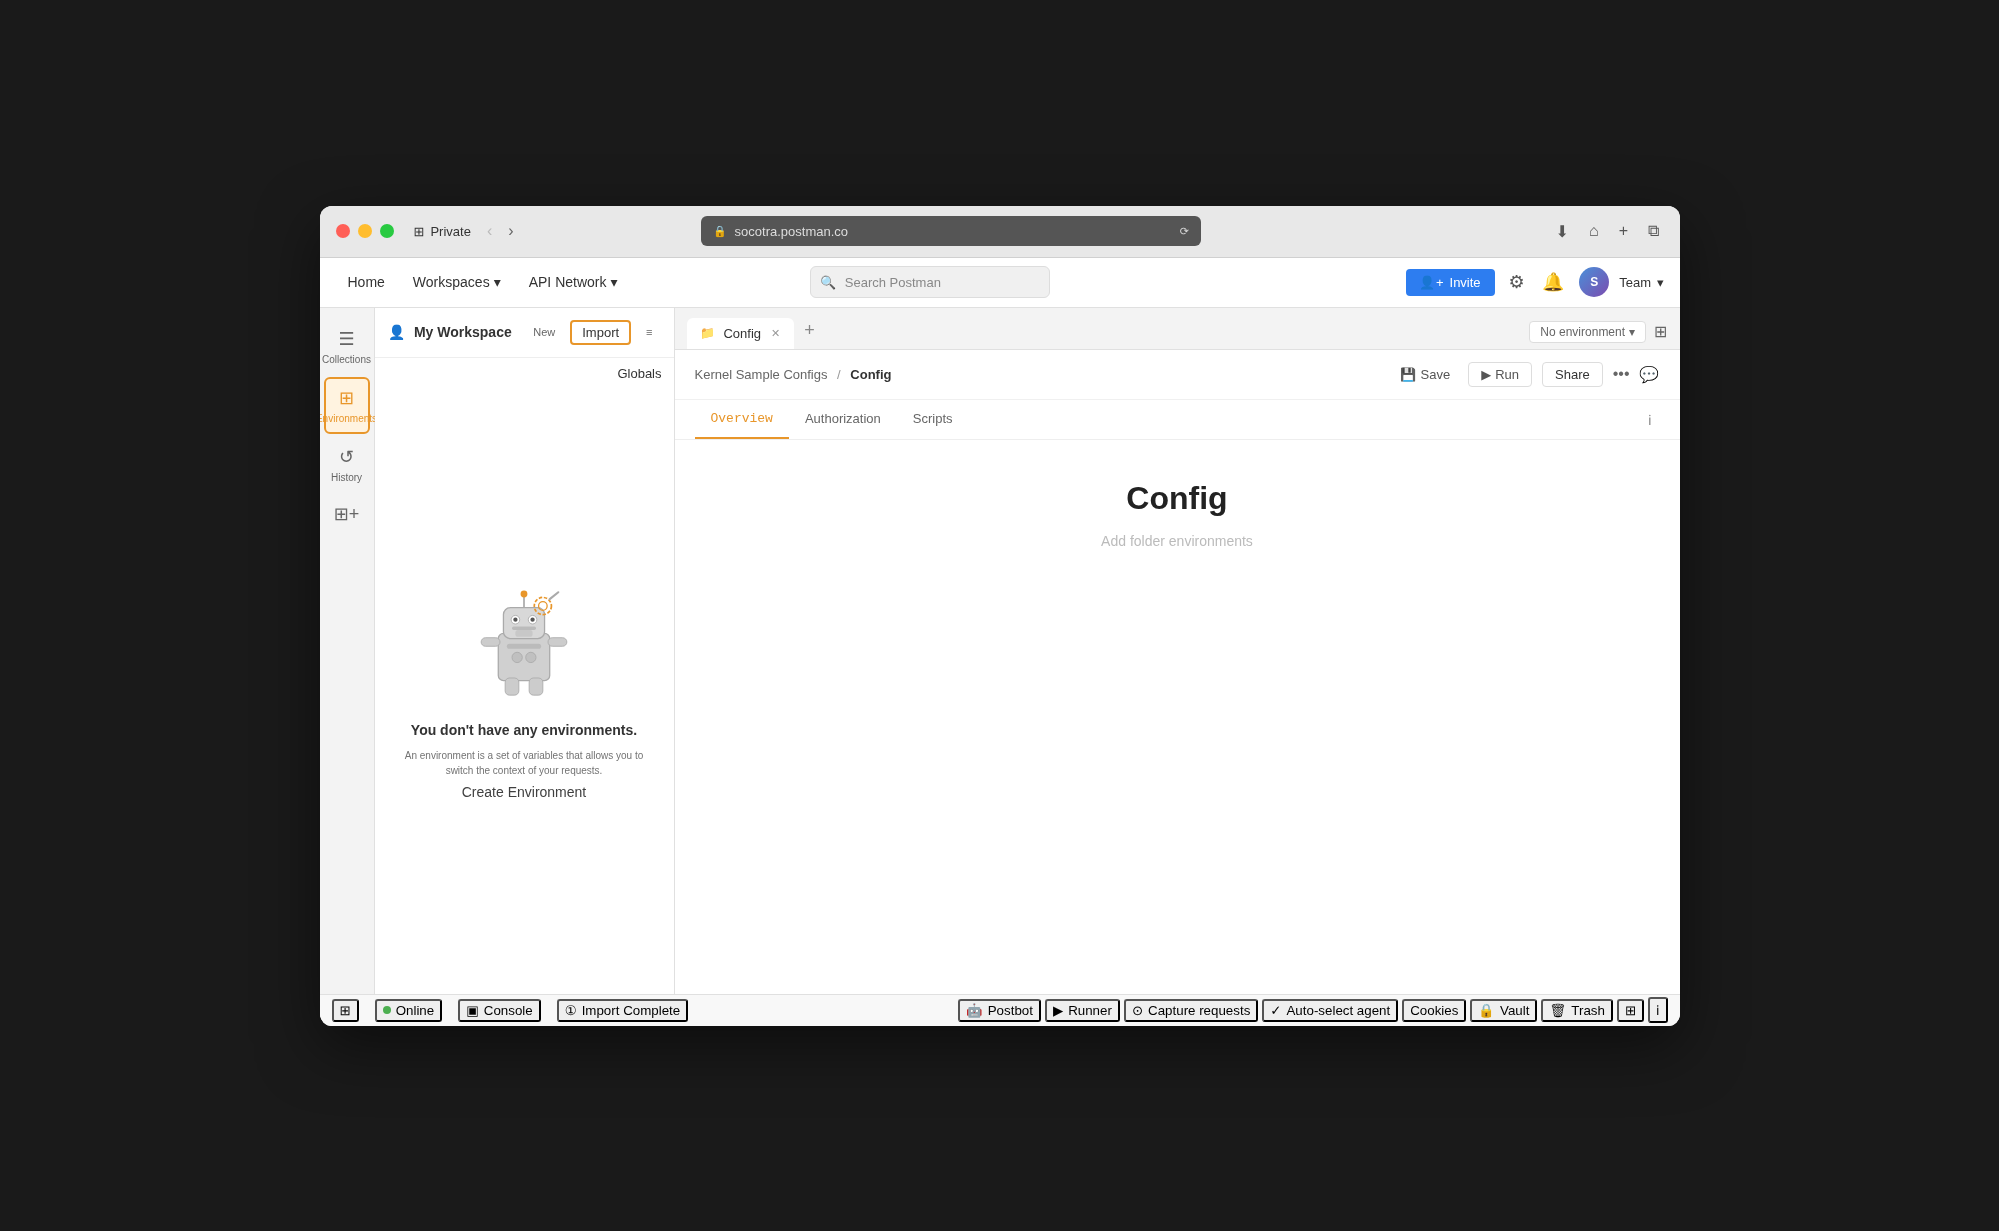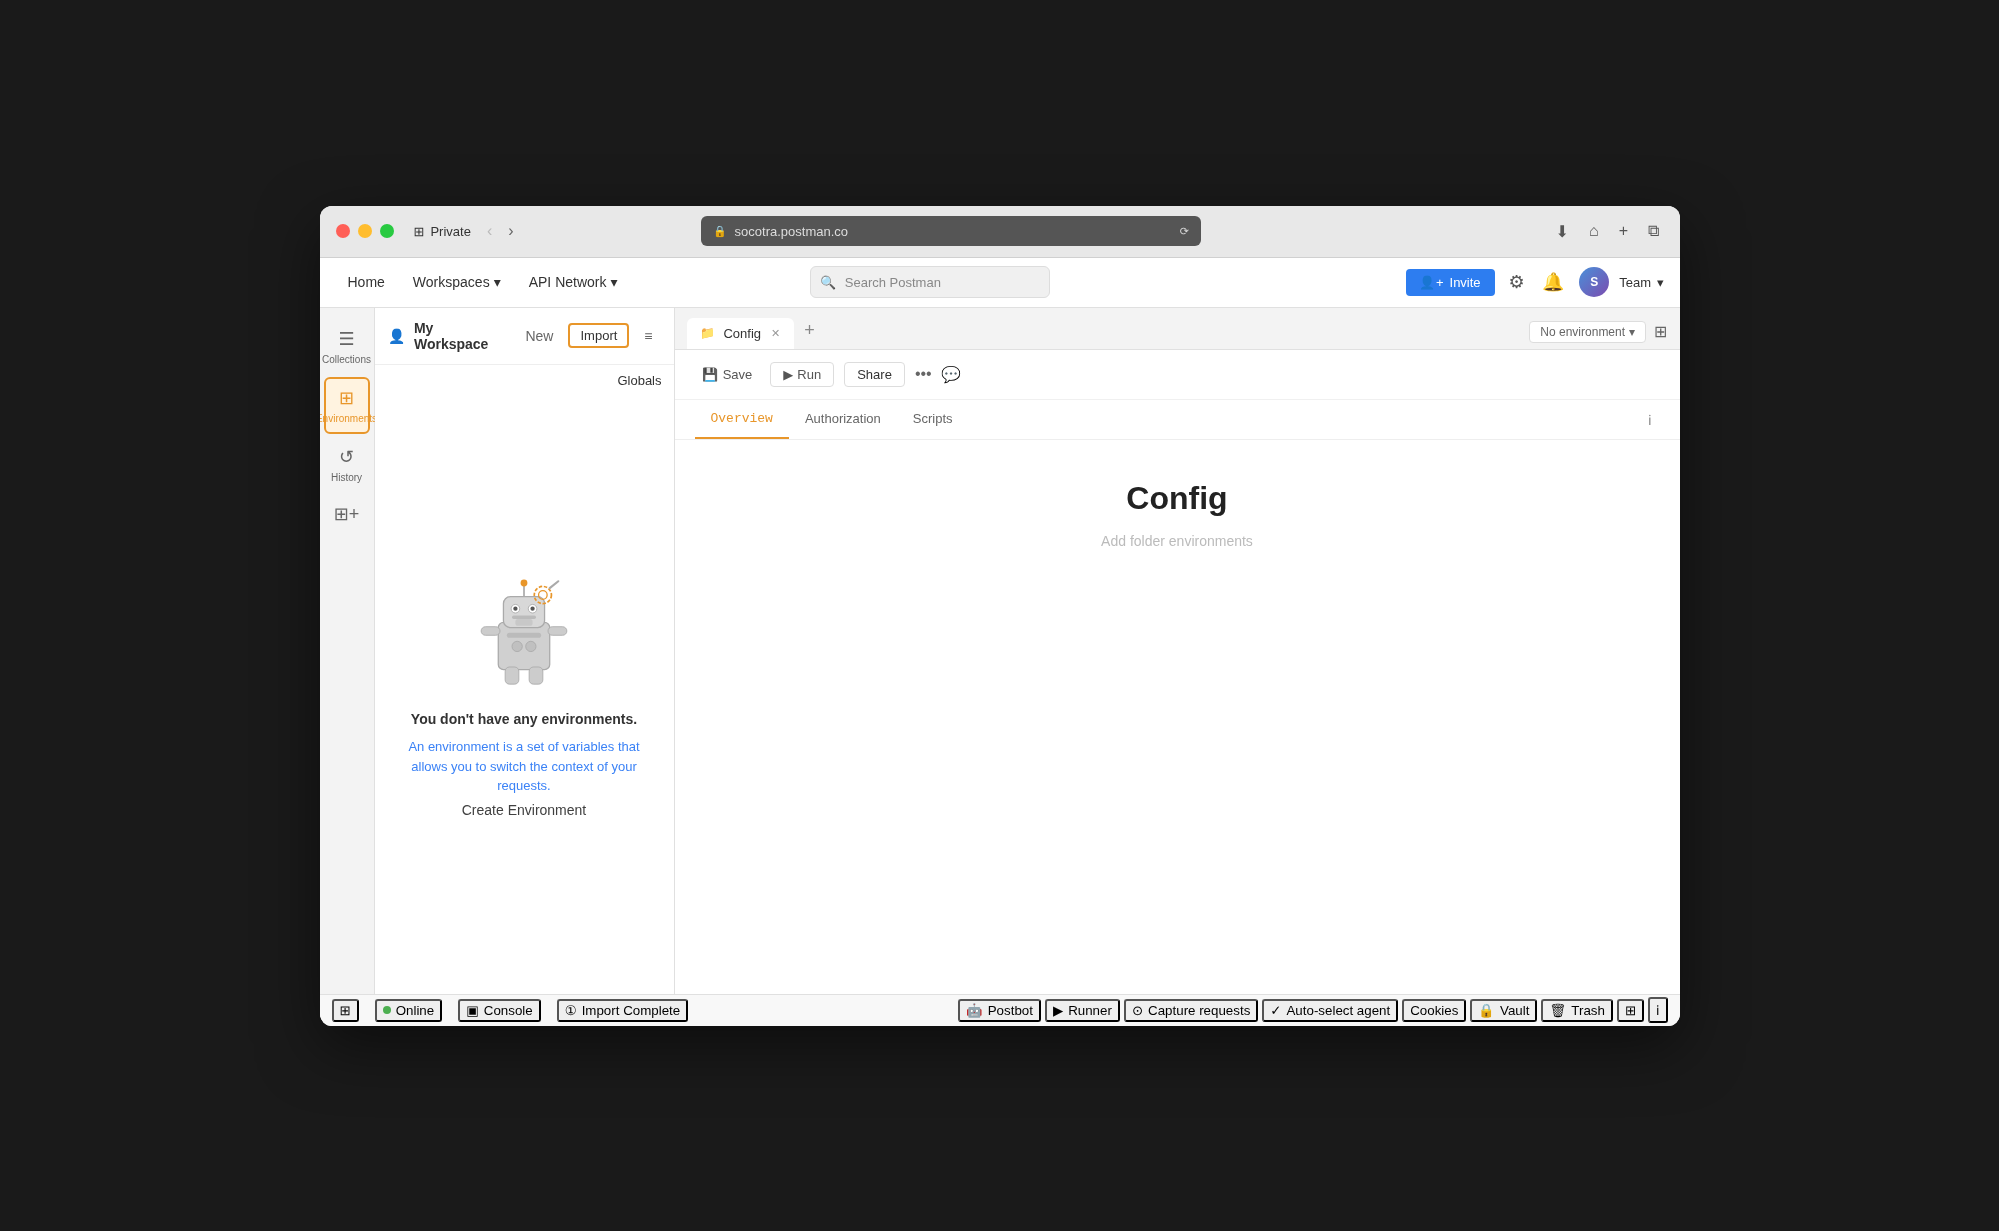--- a/index.html
+++ b/index.html
@@ -246,21 +246,21 @@
       font-size: 14px;
       font-weight: 600;
       color: #333;
       flex: 1;
     }
     .ws-btn {
       background: none;
       border: none;
       cursor: pointer;
       color: #666;
-      font-size: 14px;
+      font-size: 11px;
       padding: 3px 7px;
       border-radius: 4px;
     }
     .ws-btn.import-highlighted {
       border: 2px solid #e8962a;
       color: #333;
       border-radius: 4px;
       padding: 3px 10px;
       font-size: 13px;
     }
@@ -290,22 +290,22 @@
       margin-bottom: 20px;
     }
     .empty-title {
       font-size: 14px;
       font-weight: 600;
       color: #333;
       margin-bottom: 10px;
       text-align: right;
     }
     .empty-desc {
-      font-size: 13px;
-      color: #3b82f6;
+      font-size: 10px;
+      color: #737373;
       line-height: 1.5;
       margin-bottom: 6px;
     }
     .create-env-link {
       color: #404040;
       font-size: 14px;
       font-weight: 500;
       cursor: pointer;
       text-decoration: none;
       border: none;
@@ -681,20 +681,25 @@
             <span>No environment</span>
             <span>▾</span>
           </button>
           <button style="background:none;border:none;cursor:pointer;color:#666;font-size:16px;">⊞</button>
         </div>
       </div>
 
       <div class="content-area">
 
         <div class="content-toolbar">
+          <div class="breadcrumb">
+            <span>Kernel Sample Configs</span>
+            <span class="breadcrumb-sep">/</span>
+            <span class="breadcrumb-current">Config</span>
+          </div>
           <div class="toolbar-actions">
             <button class="save-btn">
               <span>💾</span>
               <span>Save</span>
             </button>
             <button class="run-btn">
               <span>▶</span>
               <span>Run</span>
             </button>
             <button class="share-btn">

